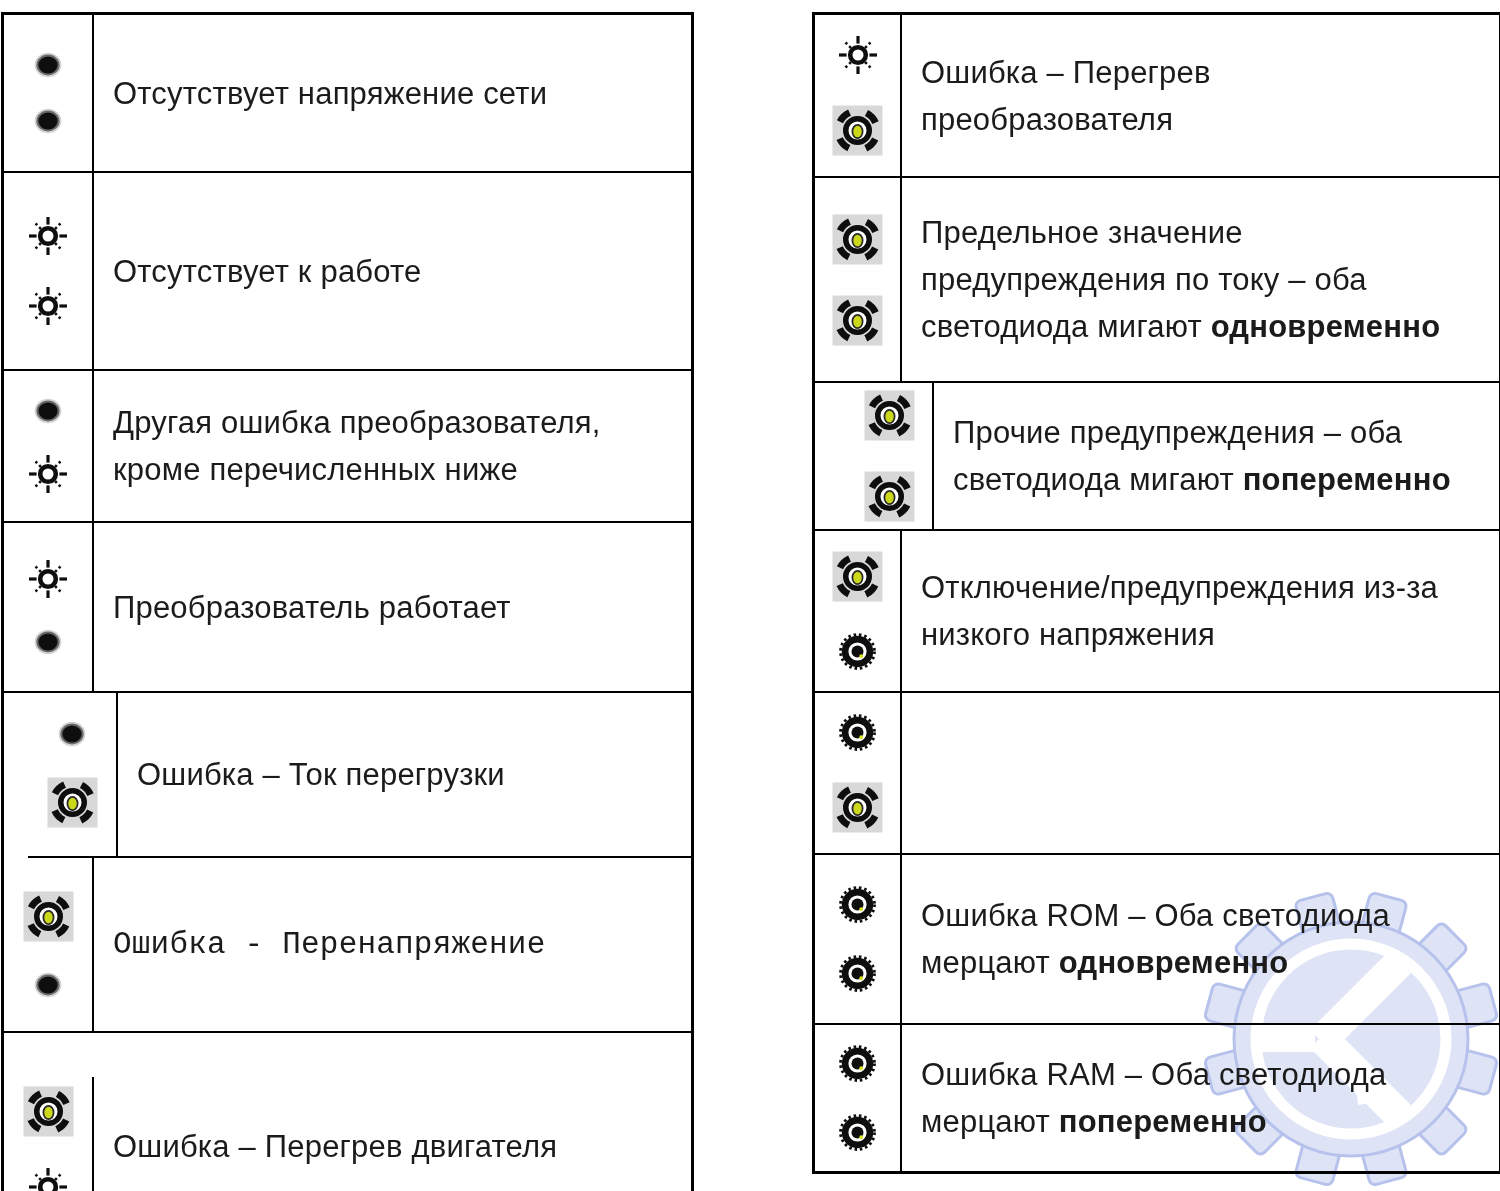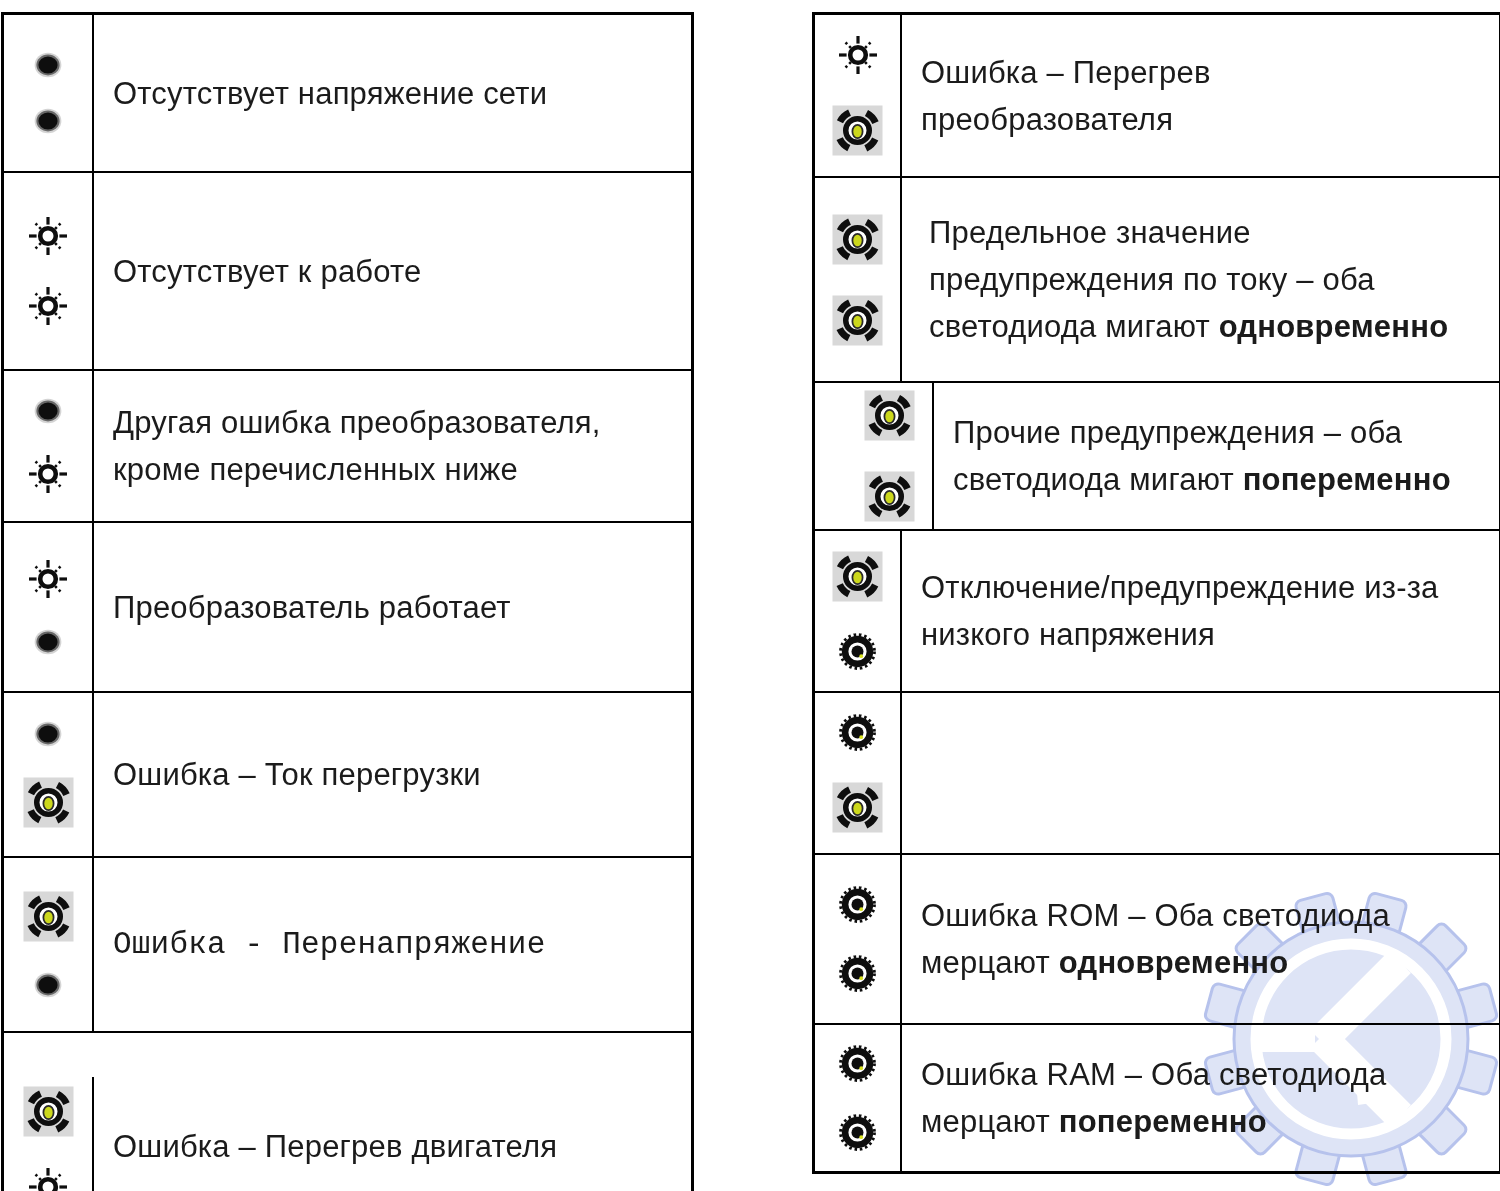--- a/index.html
+++ b/index.html
@@ -131,21 +131,21 @@
           <span class="icon"><svg width="28" height="26" viewBox="0 0 28 26">
        <ellipse cx="14" cy="13" rx="13.4" ry="12.2" fill="#0e0e0e" opacity="0.18"></ellipse>
        <ellipse cx="14" cy="13" rx="11.6" ry="10.4" fill="#0e0e0e" opacity="0.55"></ellipse>
        <ellipse cx="14" cy="13" rx="9.6" ry="8.6" fill="#0e0e0e"></ellipse>
      </svg></span>
         </div>
         <div class="text-cell">
           <span class="status-text"><span>Преобразователь работает</span></span>
         </div>
       </div>
-      <div class="trow" style="height: 165px;">
+      <div class="trow" style="height: 165px; margin-left: 24px;">
         <div class="icon-cell">
           <span class="icon"><svg width="28" height="26" viewBox="0 0 28 26">
        <ellipse cx="14" cy="13" rx="13.4" ry="12.2" fill="#0e0e0e" opacity="0.18"></ellipse>
        <ellipse cx="14" cy="13" rx="11.6" ry="10.4" fill="#0e0e0e" opacity="0.55"></ellipse>
        <ellipse cx="14" cy="13" rx="9.6" ry="8.6" fill="#0e0e0e"></ellipse>
      </svg></span>
           <span class="icon"><svg width="51" height="51" viewBox="0 0 52 52">
        <rect x="0.5" y="0.5" width="51" height="51" fill="#d8d8d8"></rect>
        <circle cx="26" cy="26" r="20" fill="none" stroke="#0e0e0e" stroke-width="7" stroke-dasharray="13.6 17.8" stroke-dashoffset="-8.9"></circle>
        <circle cx="26" cy="26" r="12" fill="#ffffff" stroke="#0e0e0e" stroke-width="5.6"></circle>
@@ -222,21 +222,21 @@
        <circle cx="26" cy="26" r="20" fill="none" stroke="#0e0e0e" stroke-width="7" stroke-dasharray="13.6 17.8" stroke-dashoffset="-8.9"></circle>
        <circle cx="26" cy="26" r="12" fill="#ffffff" stroke="#0e0e0e" stroke-width="5.6"></circle>
        <ellipse cx="26" cy="27" rx="5.2" ry="6.8" fill="#ccd81c" stroke="#2a2a2a" stroke-width="1.8"></ellipse>
      </svg></span>
         </div>
         <div class="text-cell">
           <span class="status-text"><span>Ошибка – Перегрев
 преобразователя</span></span>
         </div>
       </div>
-      <div class="trow" style="height: 205px; gap: 8px;">
+      <div class="trow" style="height: 205px;">
         <div class="icon-cell">
           <span class="icon"><svg width="51" height="51" viewBox="0 0 52 52">
        <rect x="0.5" y="0.5" width="51" height="51" fill="#d8d8d8"></rect>
        <circle cx="26" cy="26" r="20" fill="none" stroke="#0e0e0e" stroke-width="7" stroke-dasharray="13.6 17.8" stroke-dashoffset="-8.9"></circle>
        <circle cx="26" cy="26" r="12" fill="#ffffff" stroke="#0e0e0e" stroke-width="5.6"></circle>
        <ellipse cx="26" cy="27" rx="5.2" ry="6.8" fill="#ccd81c" stroke="#2a2a2a" stroke-width="1.8"></ellipse>
      </svg></span>
           <span class="icon"><svg width="51" height="51" viewBox="0 0 52 52">
        <rect x="0.5" y="0.5" width="51" height="51" fill="#d8d8d8"></rect>
        <circle cx="26" cy="26" r="20" fill="none" stroke="#0e0e0e" stroke-width="7" stroke-dasharray="13.6 17.8" stroke-dashoffset="-8.9"></circle>
@@ -279,21 +279,21 @@
        <ellipse cx="26" cy="27" rx="5.2" ry="6.8" fill="#ccd81c" stroke="#2a2a2a" stroke-width="1.8"></ellipse>
      </svg></span>
           <span class="icon"><svg width="39" height="39" viewBox="0 0 39 39">
        <circle cx="19.5" cy="19.5" r="17" fill="none" stroke="#0e0e0e" stroke-width="2.8" stroke-dasharray="2.6 2.8"></circle>
        <circle cx="19.5" cy="19.5" r="12.4" fill="none" stroke="#0e0e0e" stroke-width="6.6"></circle>
        <circle cx="19.5" cy="19.5" r="6" fill="#0e0e0e"></circle>
        <circle cx="23.2" cy="24.2" r="1.9" fill="#d9e41f"></circle>
      </svg></span>
         </div>
         <div class="text-cell">
-          <span class="status-text"><span>Отключение/предупреждение из-за
+          <span class="status-text"><span>Отключение/предупреждения из-за
 низкого напряжения</span></span>
         </div>
       </div>
       <div class="trow" style="height: 162px;">
         <div class="icon-cell">
           <span class="icon"><svg width="39" height="39" viewBox="0 0 39 39">
        <circle cx="19.5" cy="19.5" r="17" fill="none" stroke="#0e0e0e" stroke-width="2.8" stroke-dasharray="2.6 2.8"></circle>
        <circle cx="19.5" cy="19.5" r="12.4" fill="none" stroke="#0e0e0e" stroke-width="6.6"></circle>
        <circle cx="19.5" cy="19.5" r="6" fill="#0e0e0e"></circle>
        <circle cx="23.2" cy="24.2" r="1.9" fill="#d9e41f"></circle>

